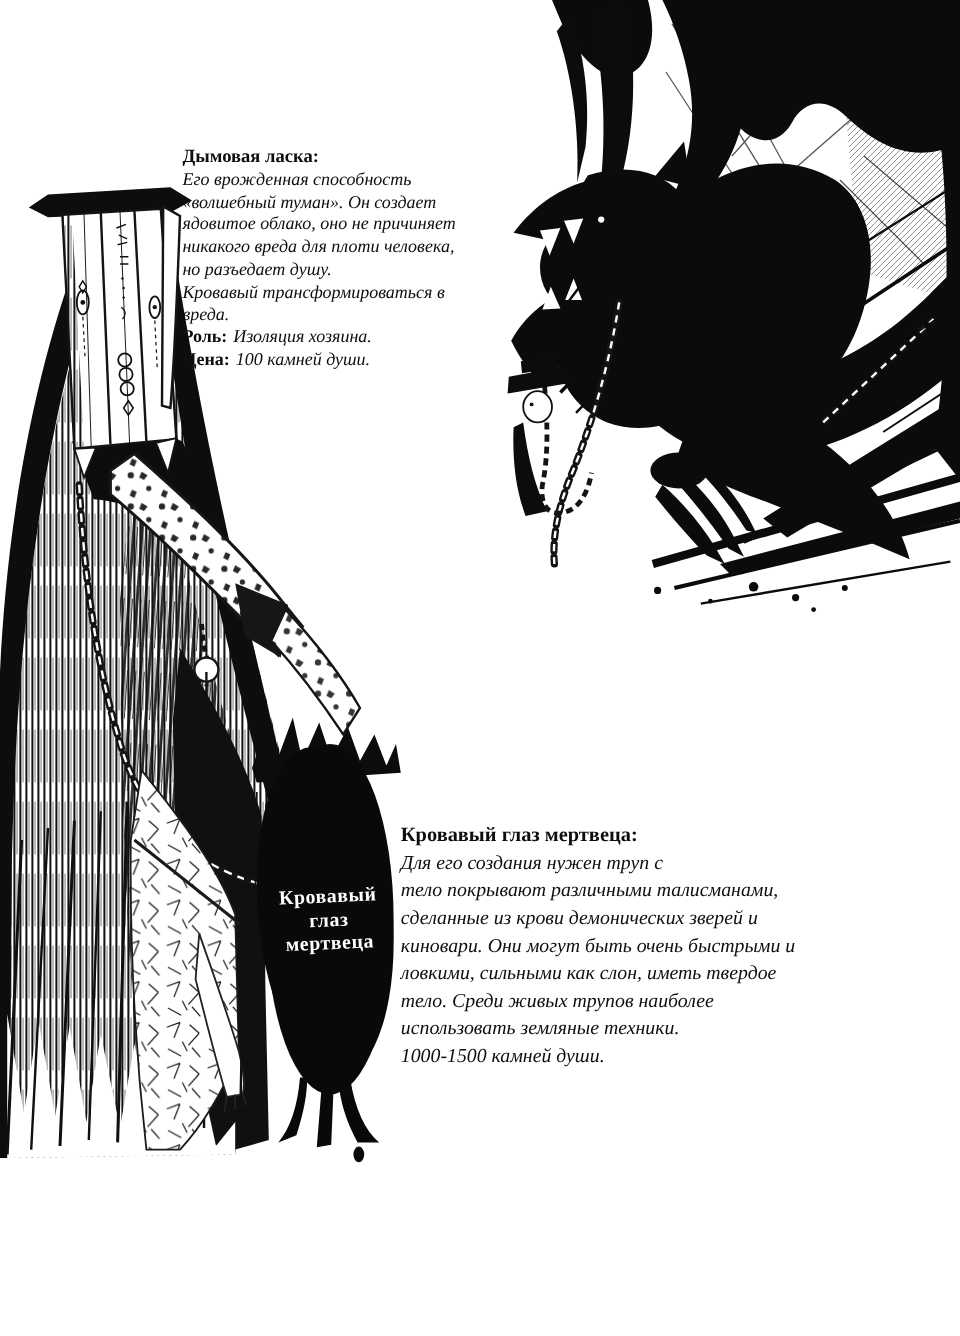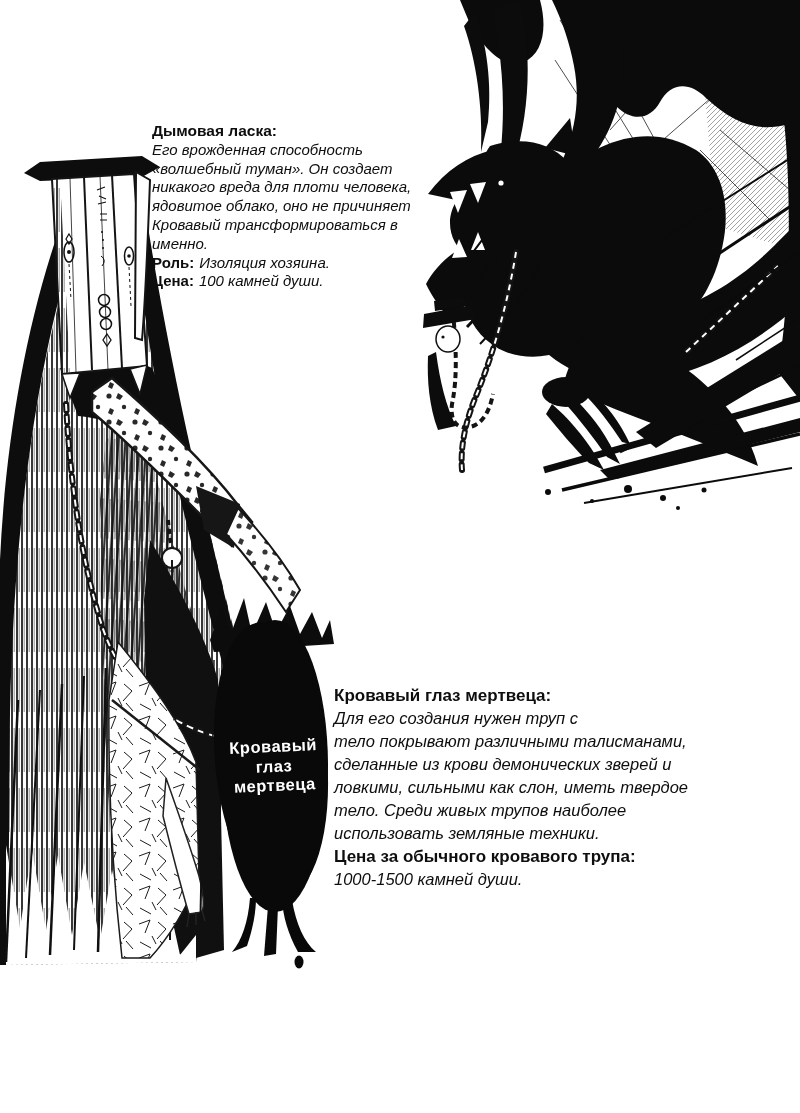--- a/index.html
+++ b/index.html
@@ -1,19 +1,19 @@
 <!DOCTYPE html>
 <html><head>
 <meta charset="utf-8">
 <style>
   html,body{margin:0;padding:0;background:#e8e8e8;}
   .page{
     position:relative;width:800px;height:1113px;margin:0 auto;
     background:#ffffff;overflow:hidden;
-    font-family:Liberation Sans, sans-serif;
+    font-family:Liberation Serif, serif;
     color:#0e0e0e;
   }
   .art{position:absolute;left:0;top:0;width:800px;height:1113px;}
   .tb{position:absolute;}
   .tb .h{font-weight:bold;font-style:normal;}
   .tb .ln{font-style:italic;}
   .b{font-weight:bold;font-style:normal;margin-right:5px;}
   #tb-top{left:152px;top:122px;width:305px;font-size:15px;line-height:18.8px;}
   #tb-top .h{font-size:15.5px;}
   #tb-bottom{left:334px;top:684px;width:450px;font-size:16.5px;line-height:23px;}
@@ -280,39 +280,40 @@
       <path d="M292,900 C296,924 304,942 316,952 L298,952 C288,934 283,916 282,900 Z" fill="#090909"></path>
       <path d="M268,906 L264,956 L276,954 L278,906 Z" fill="#090909"></path>
       <ellipse cx="299" cy="962" rx="4.5" ry="6.5" fill="#090909"></ellipse>
     </g>
   </svg>
 
   <div class="tb" id="tb-top">
     <div class="h">Дымовая ласка:</div>
     <div class="ln">Его врожденная способность</div>
     <div class="ln">«волшебный туман». Он создает</div>
+    <div class="ln">ядовитое облако, оно не причиняет</div>
     <div class="ln">никакого вреда для плоти человека,</div>
-    <div class="ln">ядовитое облако, оно не причиняет</div>
+    <div class="ln">но разъедает душу.</div>
     <div class="ln">Кровавый трансформироваться в</div>
-    <div class="ln">именно.</div>
+    <div class="ln">вреда.</div>
     <div class="ln"><span class="b">Роль:</span><span>Изоляция хозяина.</span></div>
     <div class="ln"><span class="b">Цена:</span><span>100 камней души.</span></div>
   </div>
 
   <div class="oval-caption">
     <div>Кровавый</div>
     <div>глаз</div>
     <div>мертвеца</div>
   </div>
 
   <div class="tb" id="tb-bottom">
     <div class="h">Кровавый глаз мертвеца:</div>
     <div class="ln">Для его создания нужен труп с</div>
     <div class="ln">тело покрывают различными талисманами,</div>
     <div class="ln">сделанные из крови демонических зверей и</div>
+    <div class="ln">киновари. Они могут быть очень быстрыми и</div>
     <div class="ln">ловкими, сильными как слон, иметь твердое</div>
     <div class="ln">тело. Среди живых трупов наиболее</div>
     <div class="ln">использовать земляные техники.</div>
-    <div class="h">Цена за обычного кровавого трупа:</div>
     <div class="ln">1000-1500 камней души.</div>
   </div>
 
 </div>
 
 </body></html>

